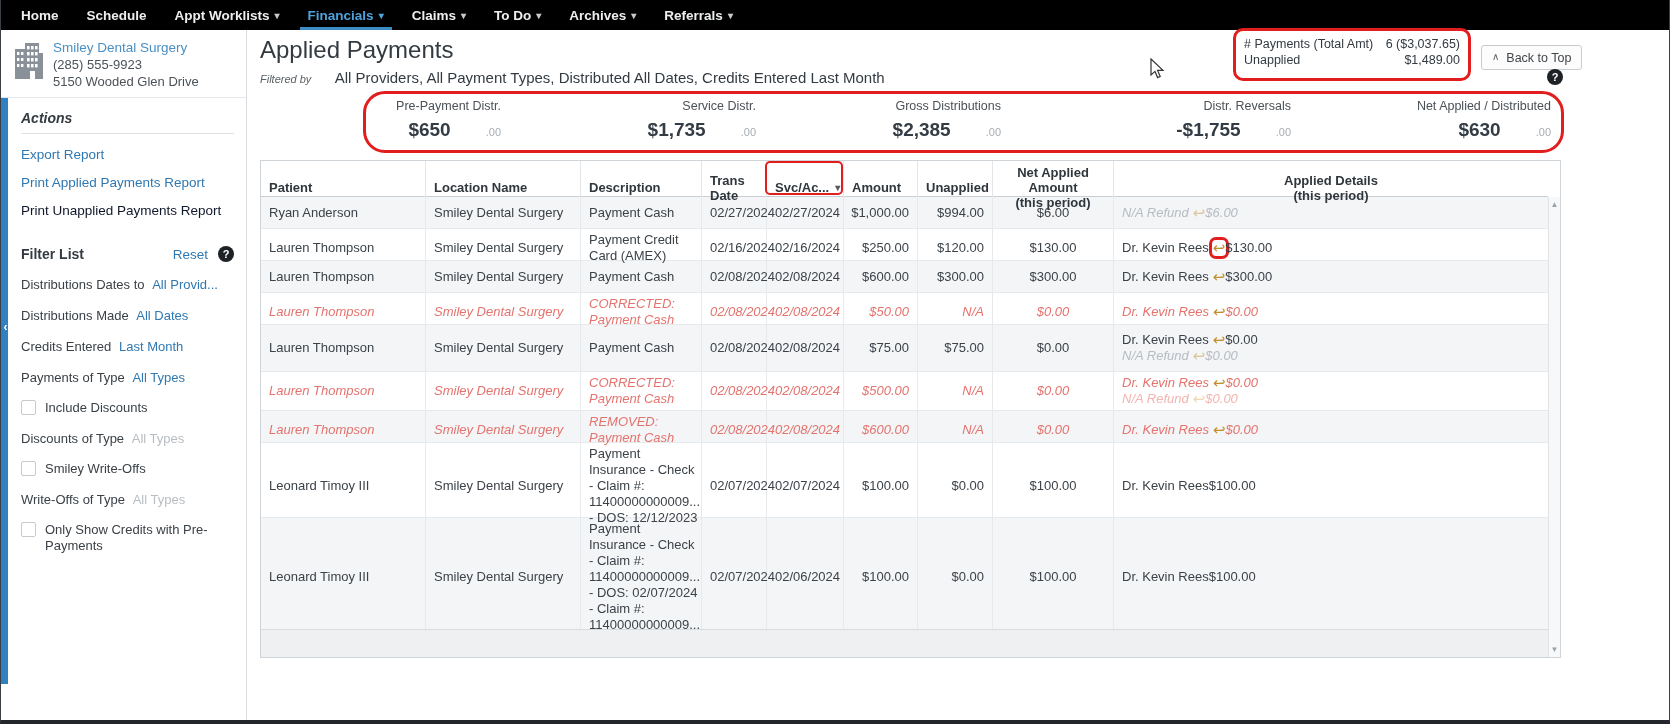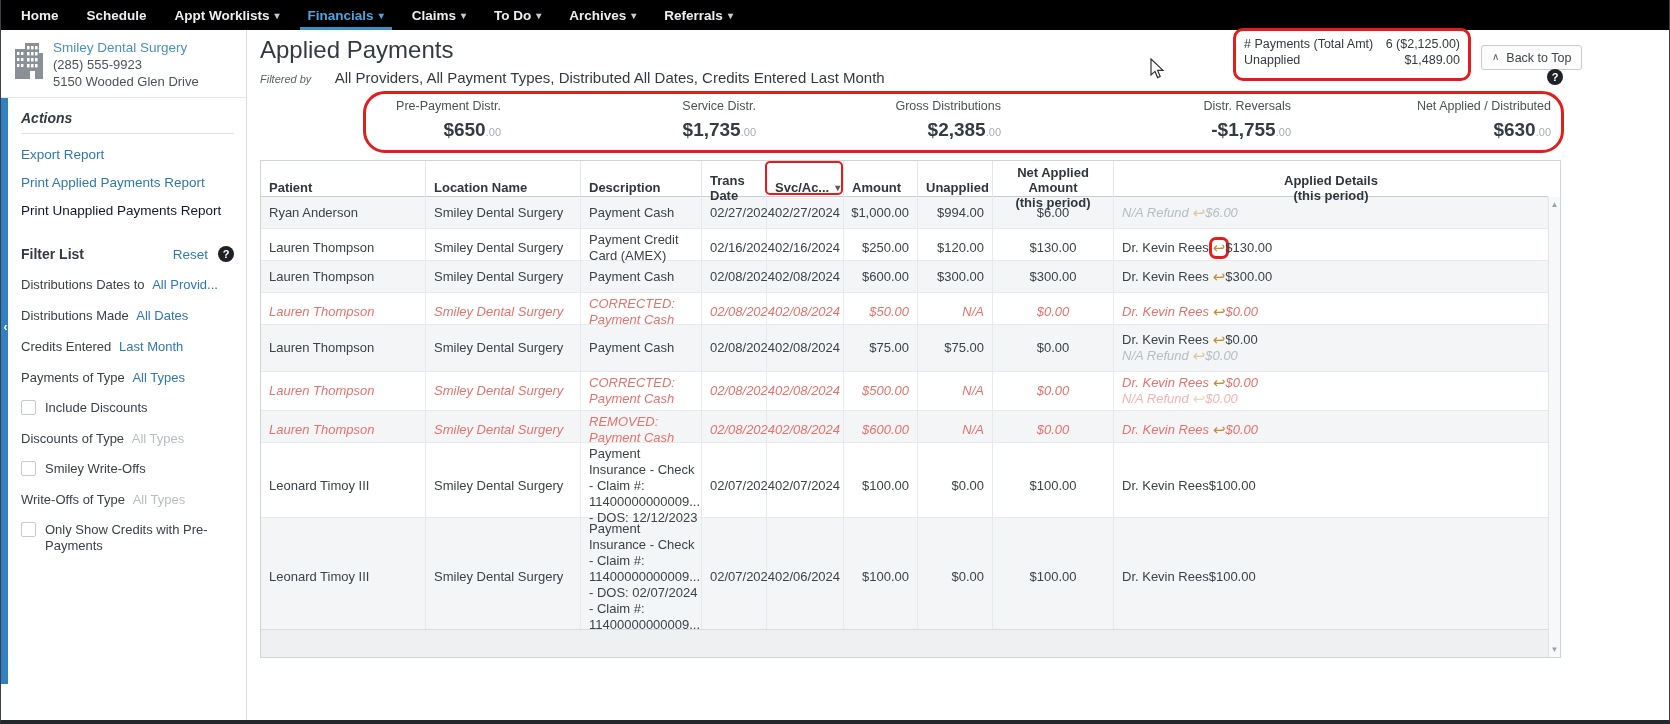--- a/index.html
+++ b/index.html
@@ -50,21 +50,21 @@
   .flt-row .val { color:#2f78b1; margin-left:4px; cursor:pointer; }
   .flt-row .val.disabled { color:#b8bdc2; cursor:default; }
   .cb-row { margin-top:14px; display:flex; gap:9px; font-size:13px; color:#3a4147; align-items:flex-start; line-height:16px; }
   .cb { width:15px; height:15px; border:1px solid #c6cbd0; border-radius:2px; background:#fff; flex:0 0 15px; margin-top:0px; }
 
   
   .summary { position:absolute; left:375px; top:99px; width:1175px; display:grid; grid-template-columns:125px 255px 245px 290px 260px; }
   .stat { text-align:right; }
   .stat .lb { font-size:12.5px; color:#4a5157; line-height:15px; }
   .stat .vl { font-size:19px; color:#333c44; font-weight:600; margin-top:5px; }
-  .stat .cents { font-size:11px; color:#a7adb3; font-weight:400; }
+  .stat .cents { font-size:11px; color:#a7adb3; font-weight:400;margin-left:35px; }
 
   
   .tbl { position:absolute; left:259px; top:160px; width:1301px; height:498px; border:1px solid #cfd4d8; background:#fff; }
   .grid { display:grid; grid-template-columns:165px 155px 121px 65px 77px 74px 75px 121px 1fr; }
   .thead { margin-right:12px; border-bottom:1px solid #c9ced3; height:36px; }
   .th { padding:4px 8px; font-size:13px; font-weight:700; color:#2f363c; display:flex; align-items:center; border-right:1px solid #e3e6e9; line-height:15px; }
   .th.center { justify-content:center; text-align:center; }
   .th:last-child { border-right:none; }
   .th .two { width:100%; text-align:center; }
   .svc-ctl { display:flex; align-items:center; gap:6px; cursor:pointer; }
@@ -178,21 +178,21 @@
 
   <div class="page-title">Applied Payments</div>
   <div class="filtered">
     <span class="fb">Filtered by</span>
     <span>All Providers, All Payment Types, Distributed All Dates, Credits Entered Last Month</span>
   </div>
 
   <div class="hdr-stats">
     <div class="srow">
       <span># Payments (Total Amt)</span>
-      <span>6 ($2,125.00)</span>
+      <span>6 ($3,037.65)</span>
     </div>
     <div class="srow">
       <span>Unapplied</span>
       <span>$1,489.00</span>
     </div>
   </div>
 
   <div class="back-top">
     <span class="bt-caret">∧</span>
     <span>Back to Top</span>

